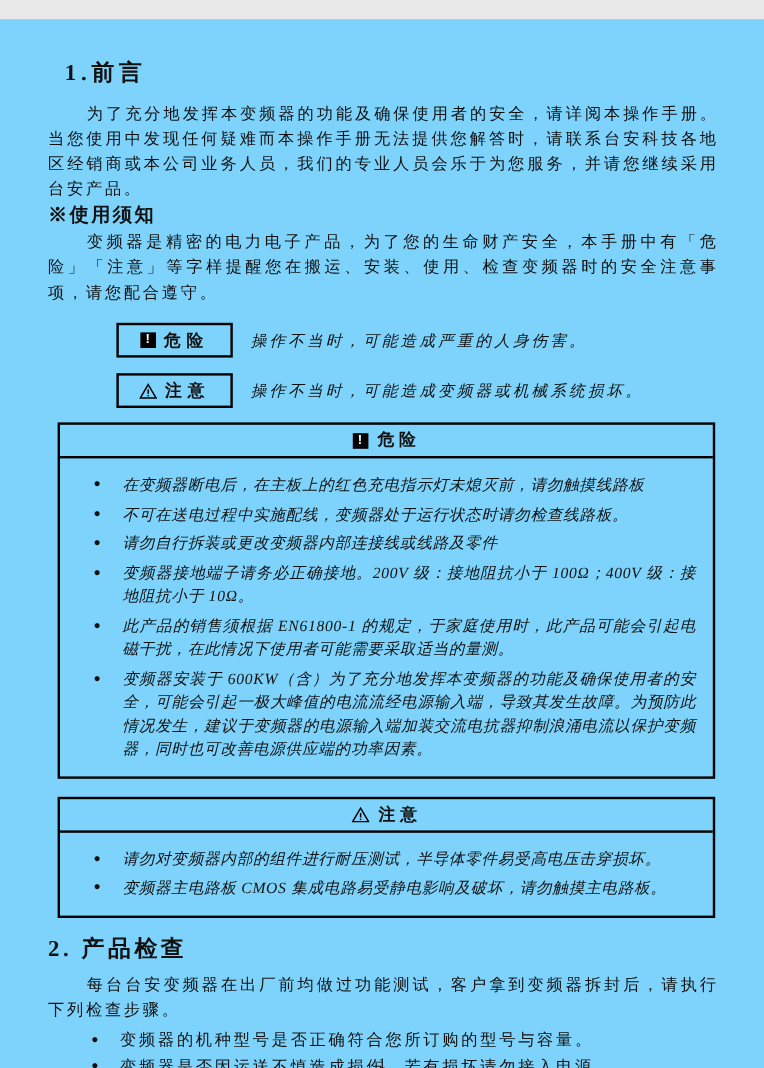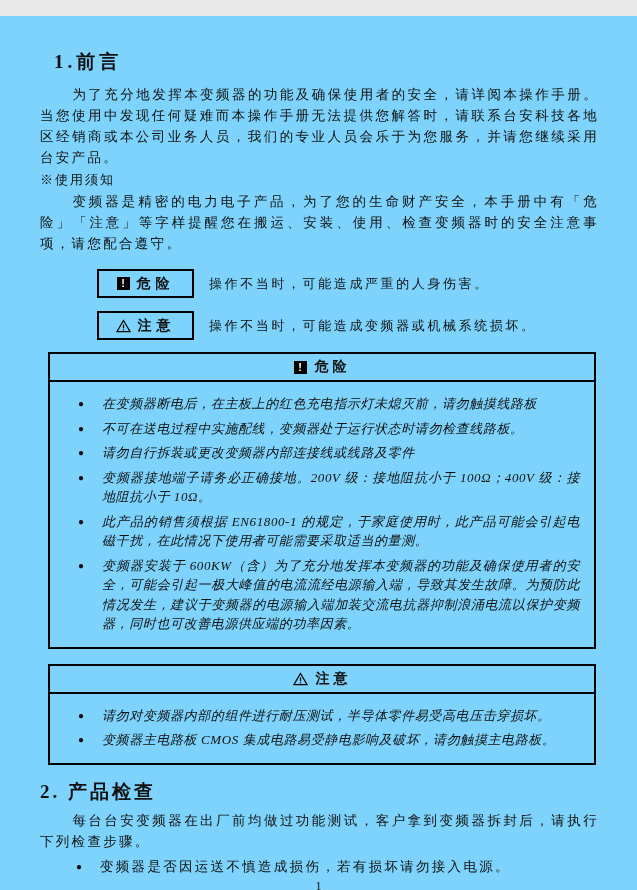--- a/index.html
+++ b/index.html
@@ -25,34 +25,34 @@
     margin:14px 0 0 0;line-height:26px;
   }
 
   
   .para{
     font-size:13.5px;line-height:21px;letter-spacing:2.3px;
     text-align:justify;text-indent:2.4em;
     margin:10px 0 0 0;
   }
   .notice{
-    font-size:13px;font-weight:normal;letter-spacing:2px;
+    font-size:16px;font-weight:bold;letter-spacing:2px;
     line-height:21px;margin:1px 0 0 0;
   }
 
   
   .mini-row{display:flex;align-items:center;margin:13px 0 0 57px;}
   .mini-row.first{margin-top:15px;}
   .mini-box{
     width:93px;height:25px;border:2px solid #000;
     display:flex;align-items:center;justify-content:center;
     flex:none;
   }
   .mini-label{font-size:14px;font-weight:bold;letter-spacing:5px;margin-left:7px;}
-  .mini-text{font-size:13px;letter-spacing:2.6px;margin-left:15px;}
+  .mini-text{font-size:13px;letter-spacing:2.6px;margin-left:15px;font-style:italic;}
 
   
   .danger-icon{
     display:inline-flex;align-items:center;justify-content:center;
     width:13px;height:13px;background:#000;color:#fff;
     font-size:11px;font-weight:bold;line-height:13px;
     font-family:"Liberation Sans",sans-serif;
     flex:none;vertical-align:-2px;
   }
   .caution-icon{display:inline-block;flex:none;vertical-align:-2px;}
@@ -155,19 +155,20 @@
       </div>
       <ul class="warn-list">
         <li>请勿对变频器内部的组件进行耐压测试，半导体零件易受高电压击穿损坏。</li>
         <li>变频器主电路板 CMOS 集成电路易受静电影响及破坏，请勿触摸主电路板。</li>
       </ul>
     </div>
 
     <h2 class="h-sec2">2. 产品检查</h2>
     <p class="para" style="margin-top:5px;">每台台安变频器在出厂前均做过功能测试，客户拿到变频器拆封后，请执行下列检查步骤。</p>
     <ul class="s2-list">
+      <li>变频器的机种型号是否正确符合您所订购的型号与容量。</li>
       <li>变频器是否因运送不慎造成损伤，若有损坏请勿接入电源。</li>
     </ul>
 
   </div>
 
   <div class="footer-pagenum">1</div>
 </div>
 
 </body></html>

